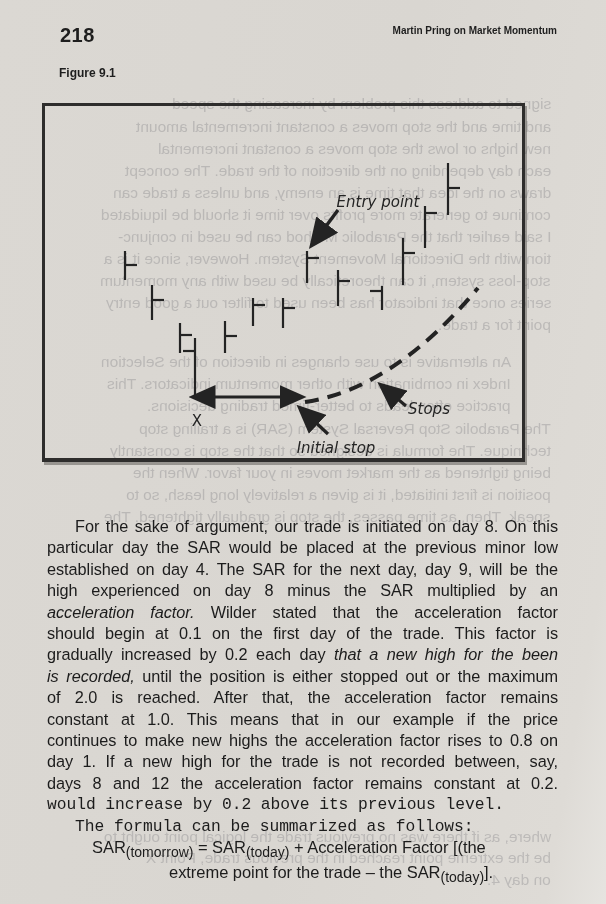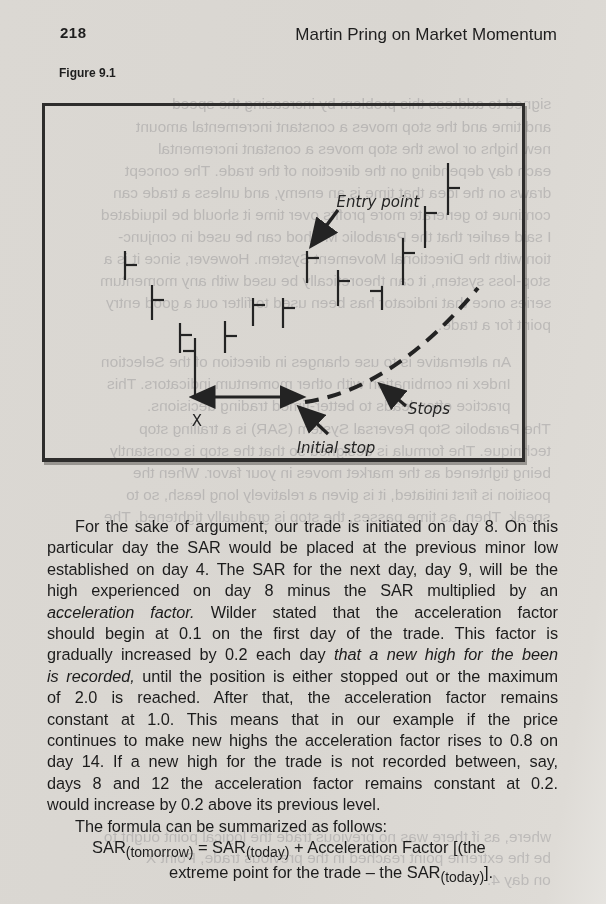--- a/index.html
+++ b/index.html
@@ -6,22 +6,22 @@
   body{background:#9a9894;}
   .page{
     position:relative;
     width:606px;height:904px;
     background:linear-gradient(100deg,#dbd8d3 0%,#d9d6d1 55%,#dedbd6 92%,#e6e4e0 100%);
     overflow:hidden;
     font-family:"Liberation Sans",sans-serif;
     color:#1e1e1e;
   }
   
-  .pgnum{position:absolute;left:60px;top:24px;font-size:15px;font-weight:bold;letter-spacing:.5px;}
-  .runtitle{position:absolute;right:49px;top:25px;font-size:17px;font-weight:normal;}
+  .pgnum{position:absolute;left:60px;top:24px;font-size:20px;font-weight:bold;letter-spacing:.5px;}
+  .runtitle{position:absolute;right:49px;top:25px;font-size:10px;font-weight:bold;}
   .figlabel{position:absolute;left:59px;top:66px;font-size:12px;font-weight:bold;}
   
   .bleed{position:absolute;left:0;top:0;width:606px;height:904px;z-index:1;pointer-events:none;}
   .bleed div{
     position:absolute;right:55px;white-space:nowrap;
     transform:scaleX(-1);
     font-size:15.5px;color:rgba(96,96,104,0.26);
     filter:blur(0.4px);
   }
   .bleed div.indent2{right:95px;}
@@ -34,21 +34,21 @@
   }
   .figbox svg{position:absolute;left:0;top:0;}
   .fig-label{font-family:"DejaVu Sans",sans-serif;font-style:italic;font-size:15px;fill:#242424;}
   .fig-x{font-family:"DejaVu Sans",sans-serif;font-size:15px;fill:#242424;}
   
   .bodytext{
     position:absolute;left:47px;top:516px;width:511px;z-index:2;
     font-size:16.3px;line-height:21.4px;letter-spacing:-0.05px;color:#1c1c1c;
   }
   .bline{text-align:justify;text-align-last:justify;white-space:nowrap;}
-  .bline.nj{text-align:left;text-align-last:left;}
+  .bline.nj{text-align:left;text-align-last:left;font-family:Liberation Mono, monospace;}
   .bline.ind{text-indent:28px;}
   .bline em{font-style:italic;}
   .formula{margin-top:0;font-size:16.5px;line-height:20px;color:#1c1c1c;}
   .formula .f1{margin-left:45px;white-space:nowrap;}
   .formula .f2{margin-left:122px;white-space:nowrap;}
   .formula sub{font-size:14px;vertical-align:-4px;letter-spacing:0;}
 </style>
 </head>
 <body>
 
@@ -139,21 +139,21 @@
         <div class="bline"><span>particular day the SAR would be placed at the previous minor low</span></div>
         <div class="bline"><span>established on day 4. The SAR for the next day, day 9, will be the</span></div>
         <div class="bline"><span>high experienced on day 8 minus the SAR multiplied by an</span></div>
         <div class="bline"><em>acceleration factor.</em><span> Wilder stated that the acceleration factor</span></div>
         <div class="bline"><span>should begin at 0.1 on the first day of the trade. This factor is</span></div>
         <div class="bline"><span>gradually increased by 0.2 each day </span><em>that a new high for the been</em></div>
         <div class="bline"><em>is recorded,</em><span> until the position is either stopped out or the maximum</span></div>
         <div class="bline"><span>of 2.0 is reached. After that, the acceleration factor remains</span></div>
         <div class="bline"><span>constant at 1.0. This means that in our example if the price</span></div>
         <div class="bline"><span>continues to make new highs the acceleration factor rises to 0.8 on</span></div>
-        <div class="bline"><span>day 14. If a new high for the trade is not recorded between, say,</span></div>
+        <div class="bline"><span>day 1. If a new high for the trade is not recorded between, say,</span></div>
         <div class="bline"><span>days 8 and 12 the acceleration factor remains constant at 0.2.</span></div>
         <div class="bline nj"><span>would increase by 0.2 above its previous level.</span></div>
         <div class="bline nj ind"><span>The formula can be summarized as follows:</span></div>
       </div>
     <div class="formula">
       <div class="f1" id="formula1"><span>SAR</span><sub>(tomorrow)</sub><span> = SAR</span><sub>(today)</sub><span> + Acceleration Factor [(the</span></div>
       <div class="f2" id="formula2"><span>extreme point for the trade – the SAR</span><sub>(today)</sub><span>].</span></div>
     </div>
   </div>
 

